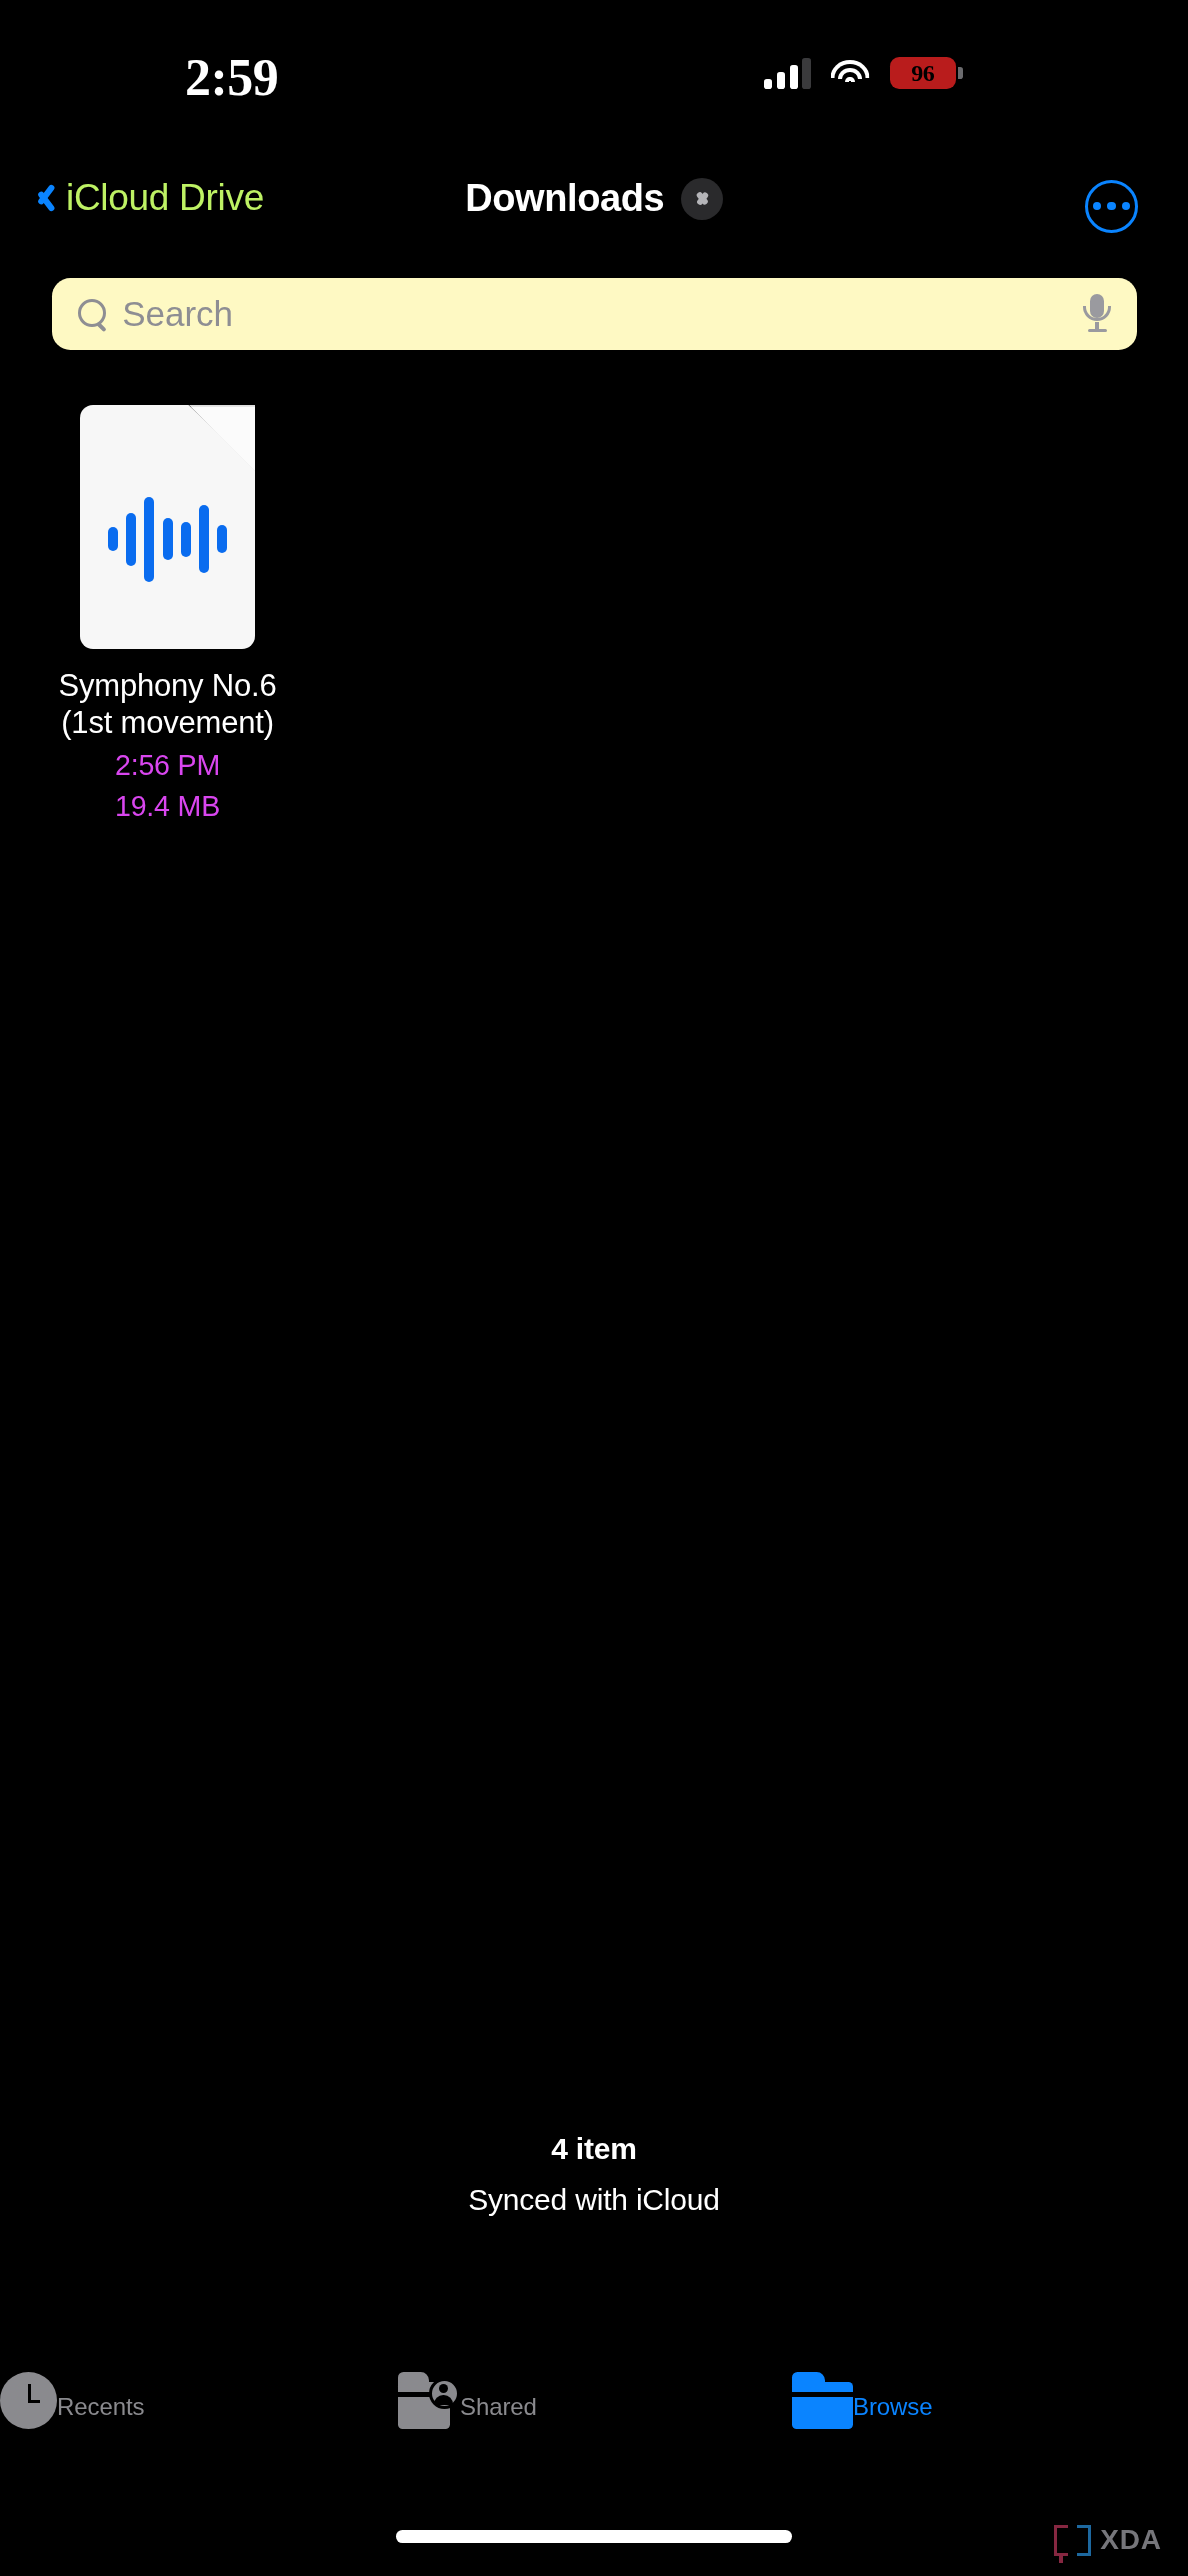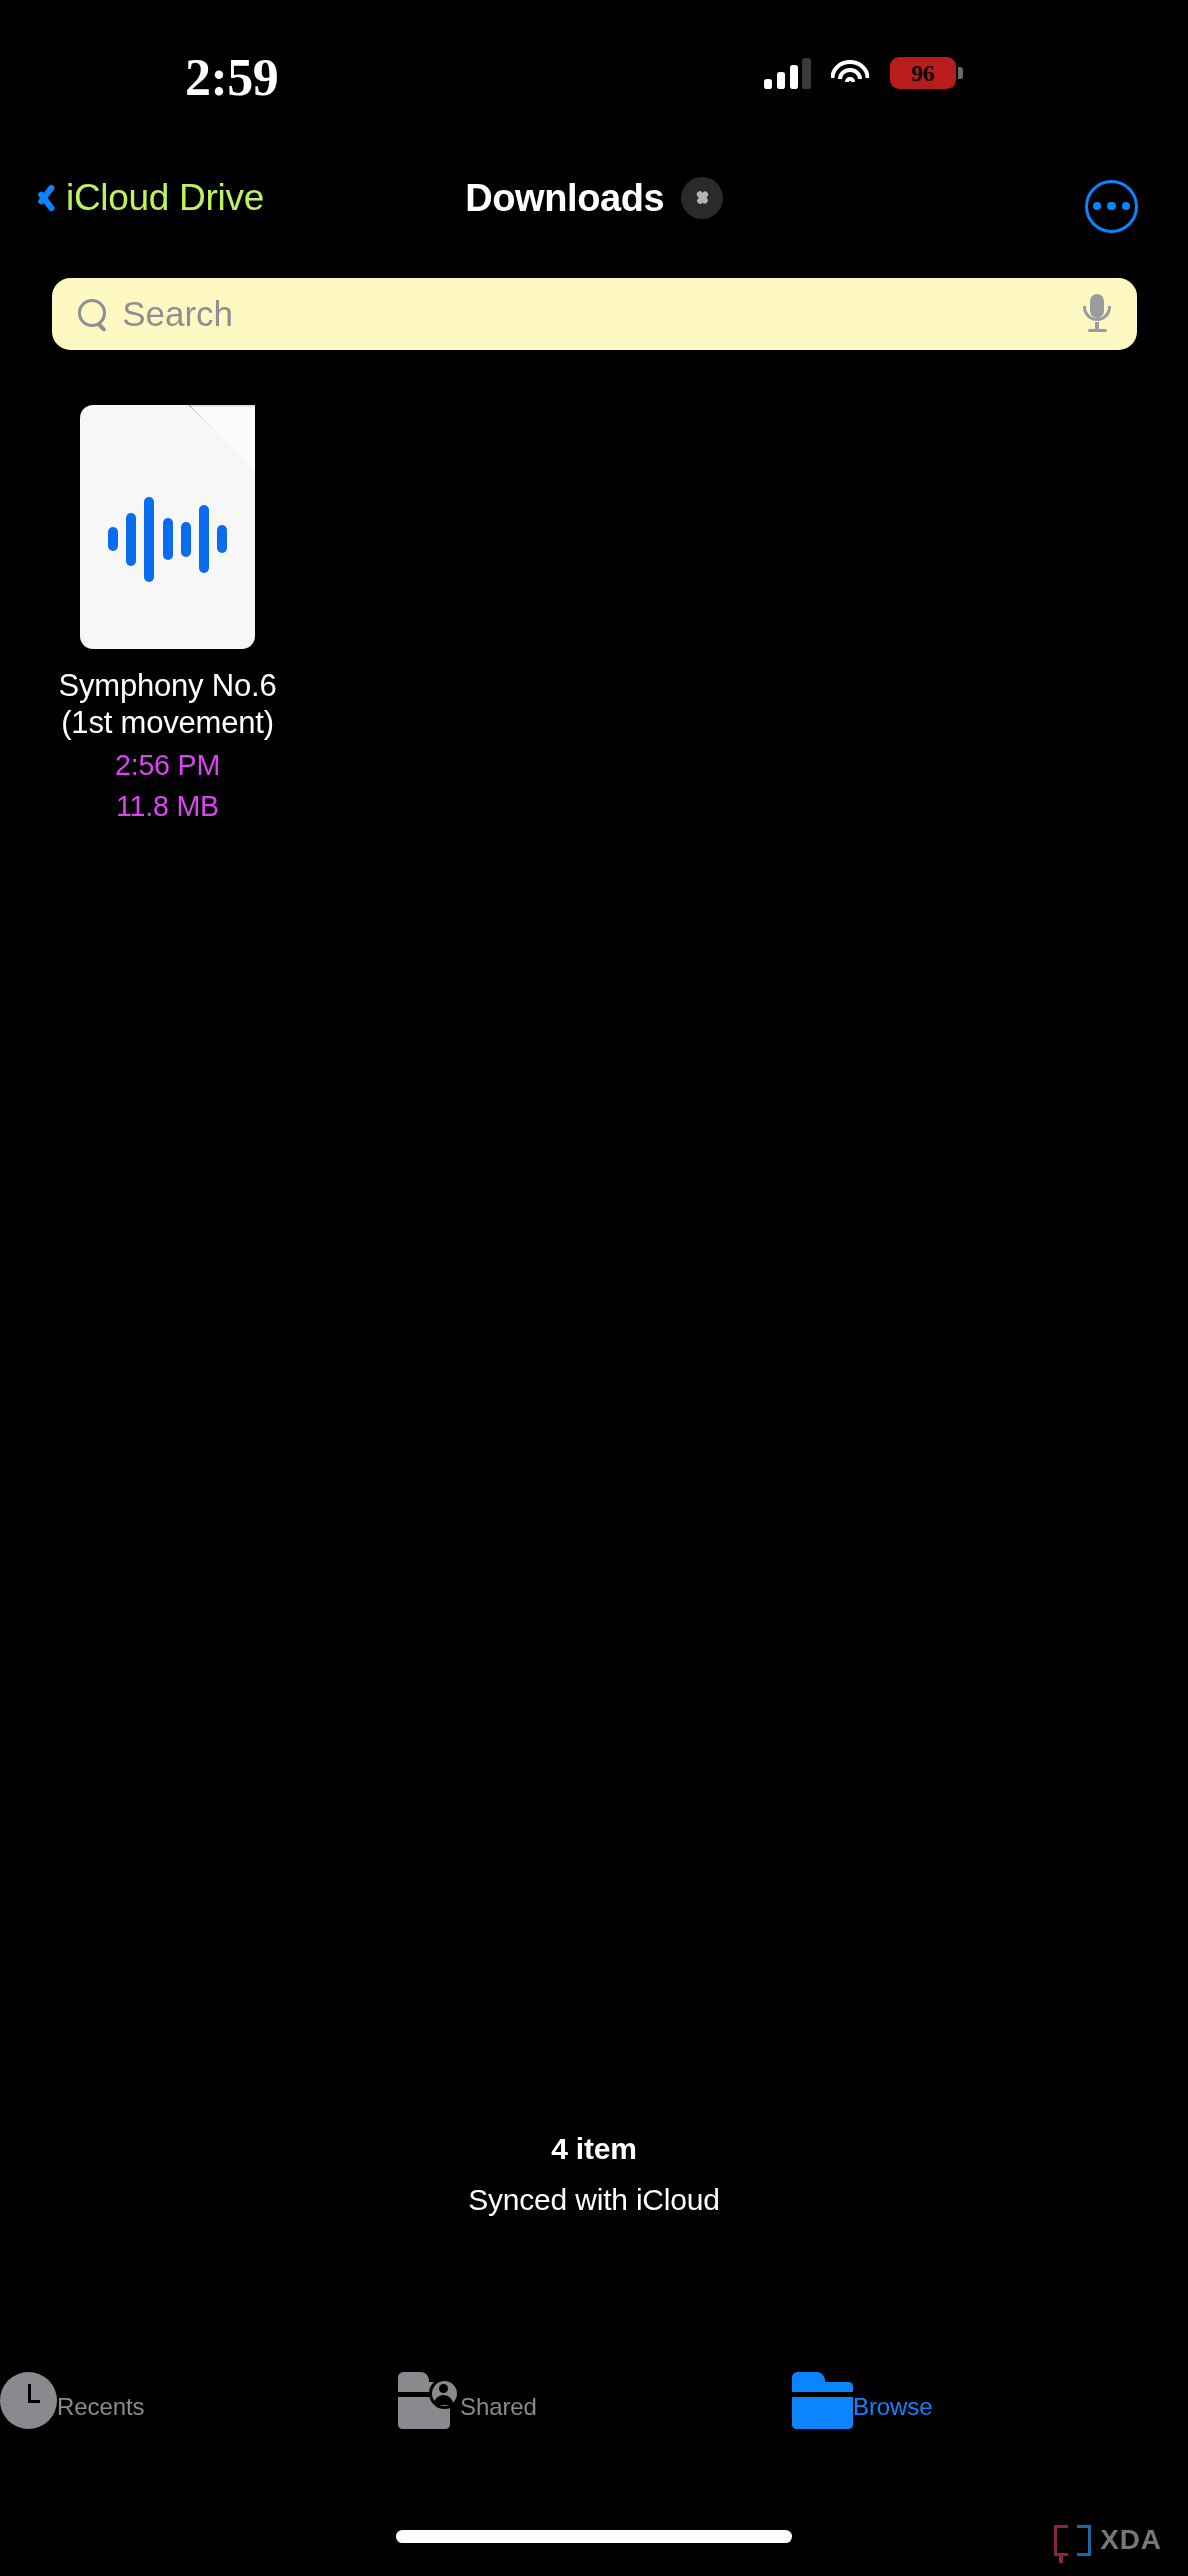--- a/index.html
+++ b/index.html
@@ -60,21 +60,21 @@
   .chev-left::before, .chev-left::after {
     content:""; position:absolute; left:3.7px; width:6.4px; height:23px;
     background:#0A84FF; border-radius:3.7px;
   }
   .chev-left::before { top:-0.9px; transform:rotate(37deg); transform-origin:bottom left; }
   .chev-left::after  { bottom:-0.9px; transform:rotate(-37deg); transform-origin:top left; }
   .nav-back-label { font-size:37px; color:#bef264; letter-spacing:-0.3px; }
 
   .nav-title-wrap {
     position:absolute; left:0; top:13px; width:1188px;
-    display:flex; justify-content:center; align-items:flex-start; gap:16.6px;
+    display:flex; justify-content:center; align-items:flex-end; gap:16.6px;
     pointer-events:none;
   }
   .nav-title { font-size:38px; font-weight:700; color:#fff; letter-spacing:-0.4px; }
   .nav-disclose {
     width:42px; height:42px; border-radius:50%; background:#2A2A2C;
     display:flex; align-items:center; justify-content:center;
     pointer-events:auto; cursor:pointer;
   }
   .chev-down { width:20px; height:12px; position:relative; }
   .chev-down::before, .chev-down::after {
@@ -339,21 +339,21 @@
           <i style="height:35px"></i>
           <i style="height:68px"></i>
           <i style="height:28px"></i>
         </div>
       </div>
       <div class="file-name">
         <span>Symphony No.6</span><br>
         <span>(1st movement)</span>
       </div>
       <div class="file-meta">2:56 PM</div>
-      <div class="file-meta">11.8 MB</div>
+      <div class="file-meta">19.4 MB</div>
     </div>
   </div>
 
   <div class="footer">
     <div class="footer-count">4 item</div>
     <div class="footer-sync">Synced with iCloud</div>
   </div>
 
   <div class="tabbar">
     <div class="tab">

